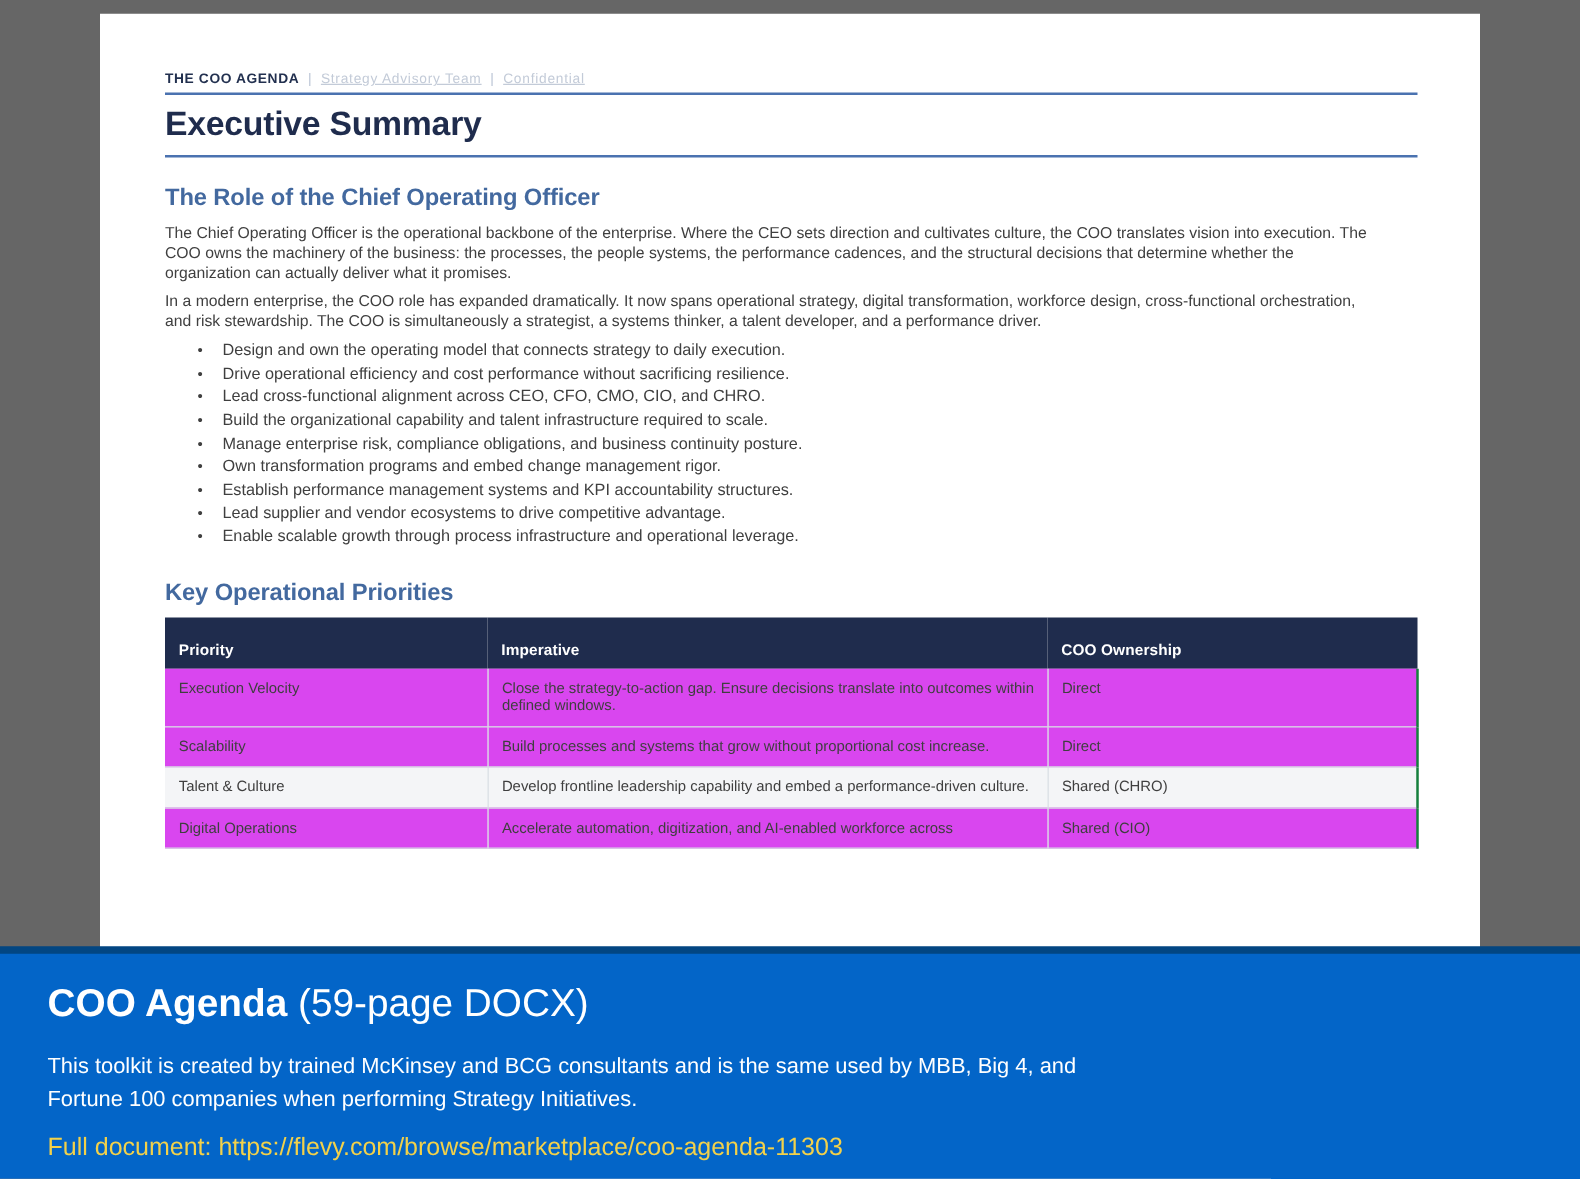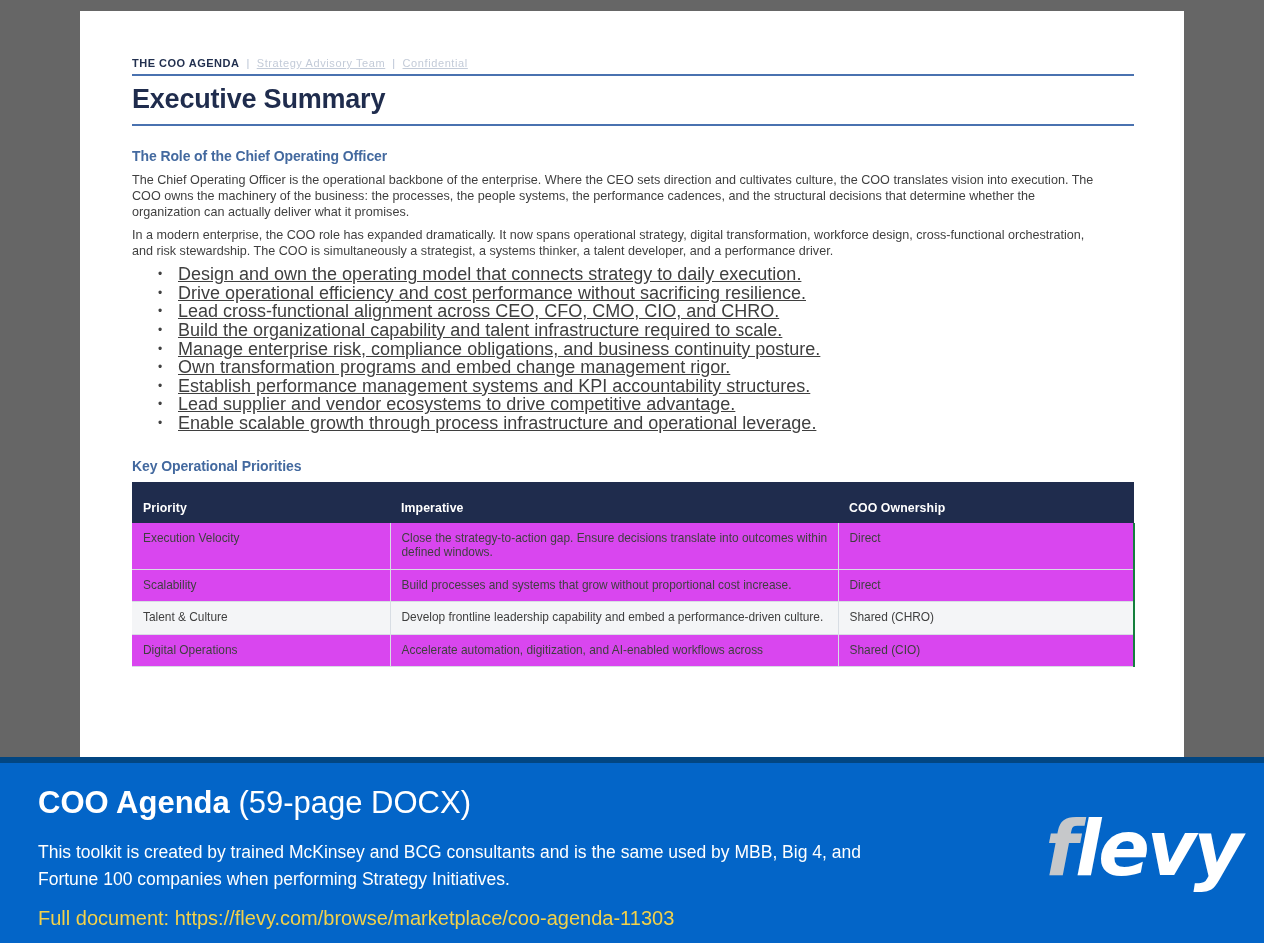--- a/index.html
+++ b/index.html
@@ -75,21 +75,21 @@
   }
 
   .rule-bottom {
     height: 2px;
     background: #4a72b0;
     width: 100%;
   }
 
   
   .section-heading {
-    font-size: 14px;
+    font-size: 19px;
     font-weight: bold;
     color: #43699f;
     margin: 22px 0 8px 0;
     letter-spacing: -0.1px;
   }
   .section-heading.tight {
     margin-top: 25px;
   }
 
   .para {
@@ -100,26 +100,25 @@
     max-width: 968px;
   }
 
   
   ul.bullets {
     list-style: none;
     margin: 4px 0 0 0;
     padding: 0;
   }
   ul.bullets li {
-    font-size: 18px;
+    font-size: 13px;
     color: #3f3f3f;
     line-height: 18.6px;
     padding-left: 46px;
     position: relative;
-    text-decoration: underline;
   }
   ul.bullets li::before {
     content: "\2022";
     position: absolute;
     left: 26px;
     color: #3f3f3f;
     font-size: 12px;
   }
 
   
@@ -287,36 +286,33 @@
           <td>Build processes and systems that grow without proportional cost increase.</td>
           <td>Direct</td>
         </tr>
         <tr class="alt">
           <td>Talent &amp; Culture</td>
           <td>Develop frontline leadership capability and embed a performance-driven culture.</td>
           <td>Shared (CHRO)</td>
         </tr>
         <tr class="plain">
           <td>Digital Operations</td>
-          <td>Accelerate automation, digitization, and AI-enabled workflows across</td>
+          <td>Accelerate automation, digitization, and AI-enabled workforce across</td>
           <td>Shared (CIO)</td>
         </tr>
       </tbody>
     </table>
 
   </div>
 </div>
 
 <div id="promo-topstrip"></div>
 <div id="promo-banner">
 
   <div class="promo-inner">
     <div class="promo-title">
       <span class="strong">COO Agenda</span><span class="light"> (59-page DOCX)</span>
     </div>
     <div class="promo-desc">This toolkit is created by trained McKinsey and BCG consultants and is the same used by MBB, Big 4, and Fortune 100 companies when performing Strategy Initiatives.</div>
     <div class="promo-url">Full document: https://flevy.com/browse/marketplace/coo-agenda-11303</div>
   </div>
 
-  <div id="flevy-logo">
-    <span class="f-part">f</span><span class="levy-part">levy</span>
-  </div>
 </div>
 
 </body></html>

